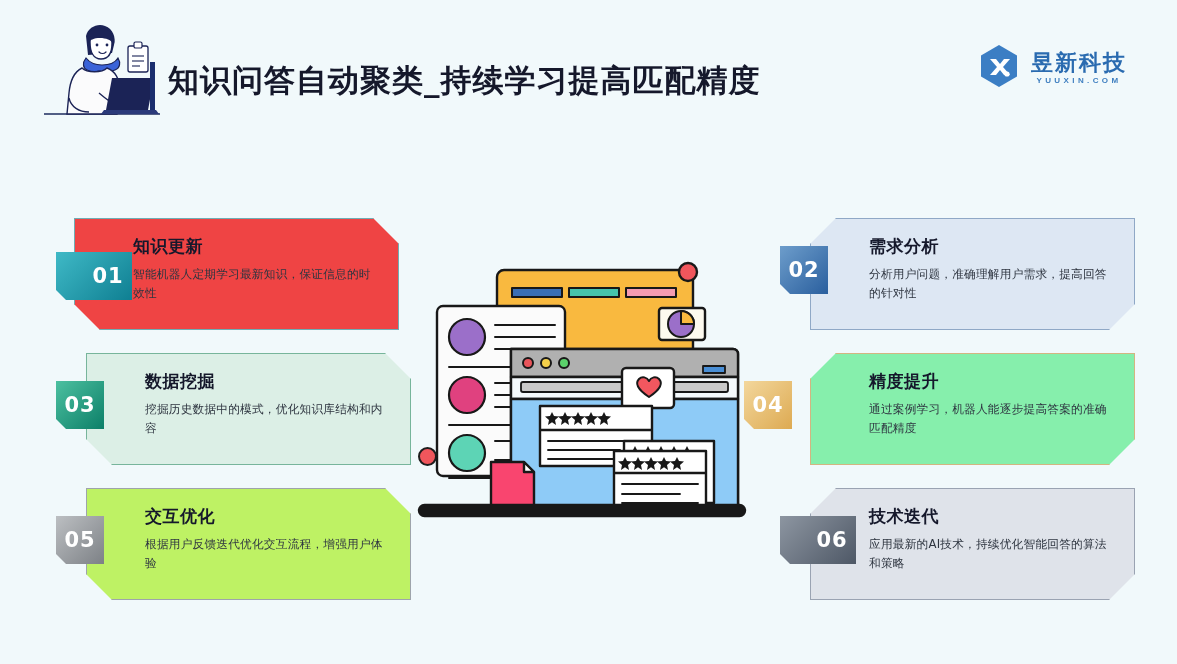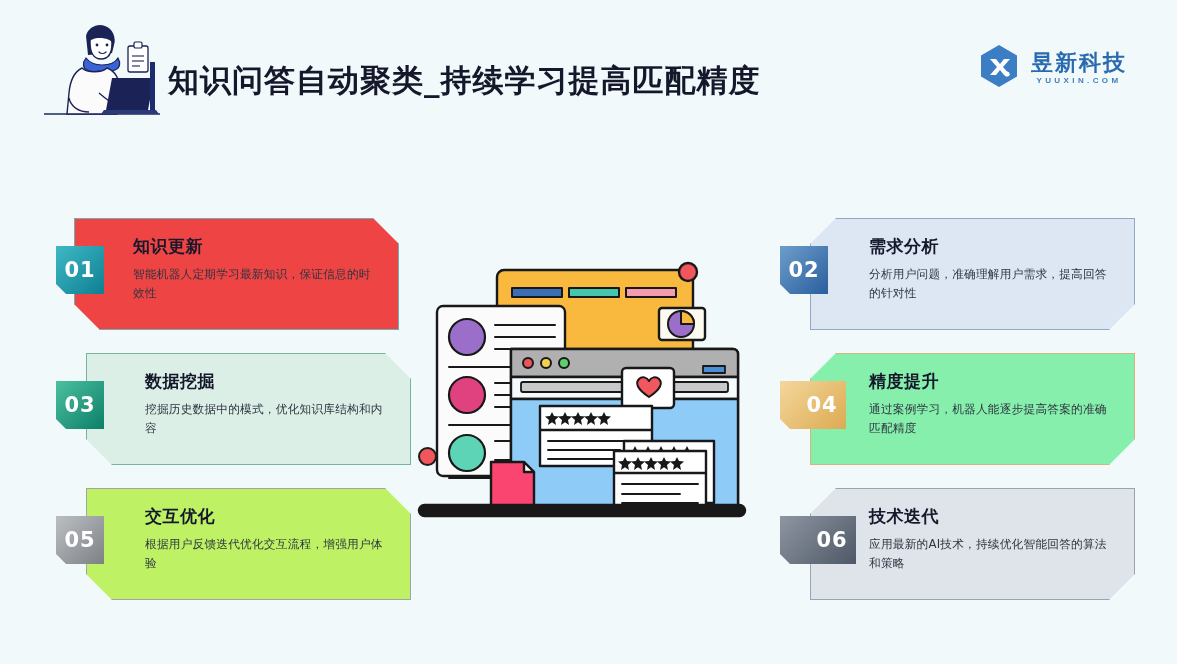--- a/index.html
+++ b/index.html
@@ -112,21 +112,21 @@
       </div>
     </div>
   </div>
 
   <div class="card left" style="left:74px;top:218px;background:#ef4444;border-color:#6fadb4;">
     <div class="body">
       <h3>知识更新</h3>
       <p>智能机器人定期学习最新知识，保证信息的时效性</p>
     </div>
   </div>
-  <div class="badge" style="left:56px;top:246px;background:linear-gradient(135deg,#3fb9c6,#0f7f92);">01</div>
+  <div class="badge" style="left:56px;top:252px;background:linear-gradient(135deg,#3fb9c6,#0f7f92);padding-left:28px;">01</div>
 
   <div class="card left" style="left:86px;top:353px;background:#dcefe6;border-color:#77b59b;text-decoration:underline;">
     <div class="body">
       <h3>数据挖掘</h3>
       <p>挖掘历史数据中的模式，优化知识库结构和内容</p>
     </div>
   </div>
   <div class="badge" style="left:56px;top:381px;background:linear-gradient(135deg,#4cc0a0,#0c7f68);">03</div>
 
   <div class="card left" style="left:86px;top:488px;background:#bef264;border-color:#9ea4ab;">
@@ -144,21 +144,21 @@
     </div>
   </div>
   <div class="badge" style="left:780px;top:246px;background:linear-gradient(135deg,#6d9dcb,#2a5f9e);">02</div>
 
   <div class="card right" style="left:810px;top:353px;background:#86efac;border-color:#d3b581;">
     <div class="body">
       <h3>精度提升</h3>
       <p>通过案例学习，机器人能逐步提高答案的准确匹配精度</p>
     </div>
   </div>
-  <div class="badge" style="left:780px;top:381px;background:linear-gradient(135deg,#f3d79c,#ddaa52);padding-left:18px;">04</div>
+  <div class="badge" style="left:744px;top:381px;background:linear-gradient(135deg,#f3d79c,#ddaa52);">04</div>
 
   <div class="card right" style="left:810px;top:488px;background:#dfe3ea;border-color:#9aa3b2;">
     <div class="body">
       <h3>技术迭代</h3>
       <p>应用最新的AI技术，持续优化智能回答的算法和策略</p>
     </div>
   </div>
   <div class="badge" style="left:780px;top:516px;background:linear-gradient(135deg,#8d96a1,#4e5866);padding-left:28px;">06</div>
 
   <svg class="illus" viewBox="0 0 350 285">

